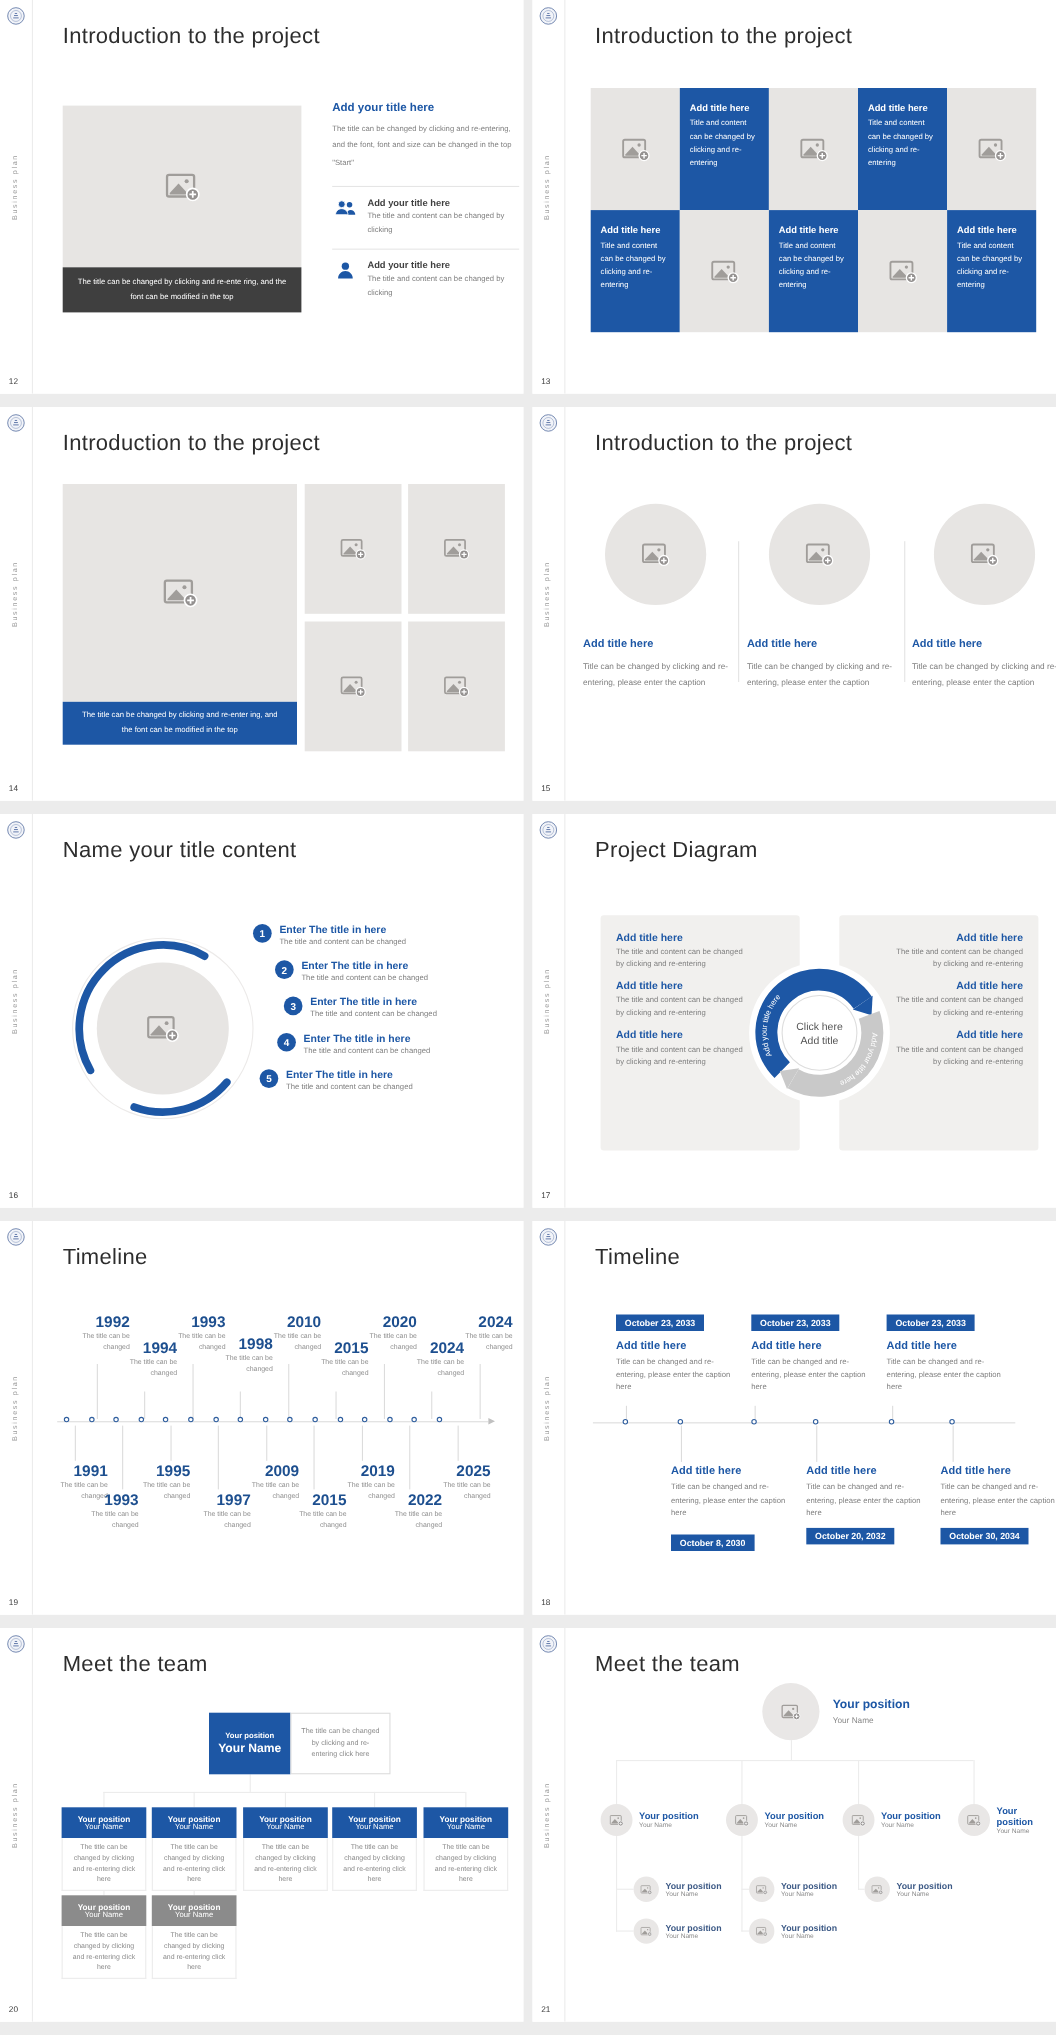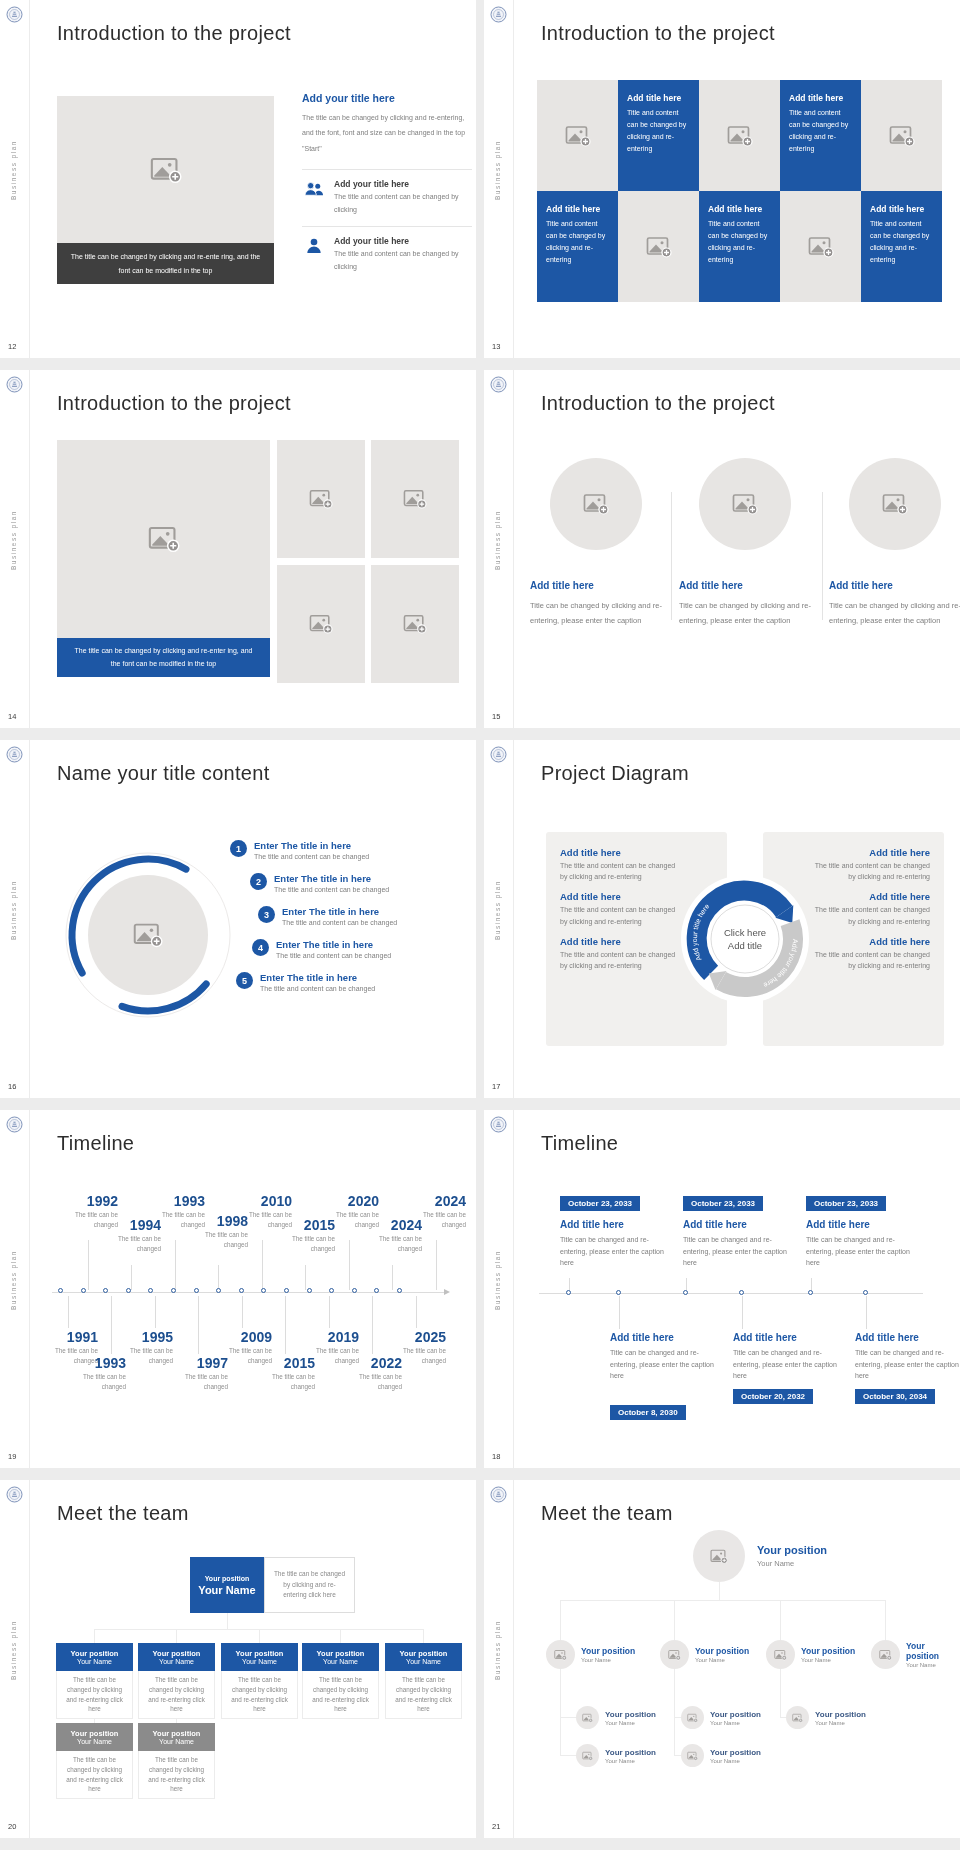--- a/index.html
+++ b/index.html
@@ -627,21 +627,21 @@
       <div class="b">Title can be changed and re-entering, please enter the caption here</div>
     </div>
     <div class="tlcard" style="left:322px;top:82px">
       <span class="badge">October 23, 2033</span>
       <div class="t bh">Add title here</div>
       <div class="b">Title can be changed and re-entering, please enter the caption here</div>
     </div>
     <div class="tlcard" style="left:126px;top:222px">
       <div class="t bh" style="margin-top:0">Add title here</div>
       <div class="b">Title can be changed and re-entering, please enter the caption here</div>
-      <span class="badge" style="margin-top:23px">October 8, 2030</span>
+      <span class="badge" style="margin-top:13px">October 8, 2030</span>
     </div>
     <div class="tlcard" style="left:249px;top:222px">
       <div class="t bh" style="margin-top:0">Add title here</div>
       <div class="b">Title can be changed and re-entering, please enter the caption here</div>
       <span class="badge" style="margin-top:7px">October 20, 2032</span>
     </div>
     <div class="tlcard" style="left:371px;top:222px">
       <div class="t bh" style="margin-top:0">Add title here</div>
       <div class="b">Title can be changed and re-entering, please enter the caption here</div>
       <span class="badge" style="margin-top:7px">October 30, 2034</span>

